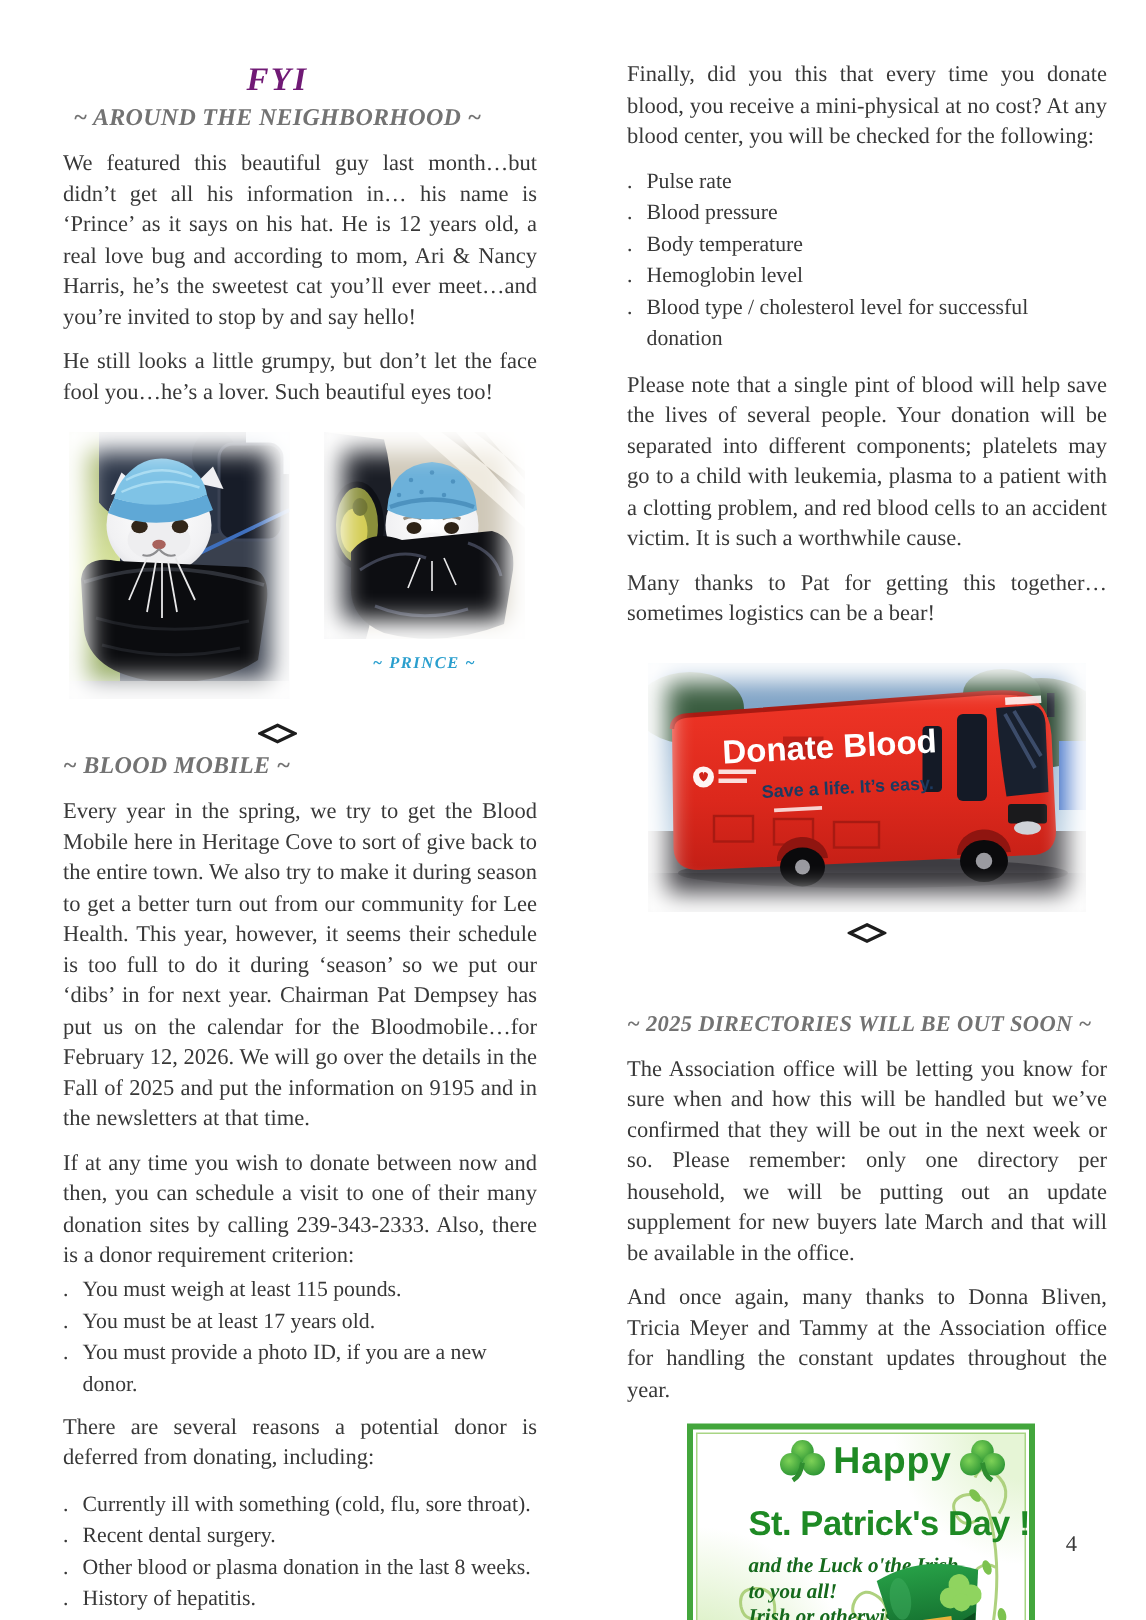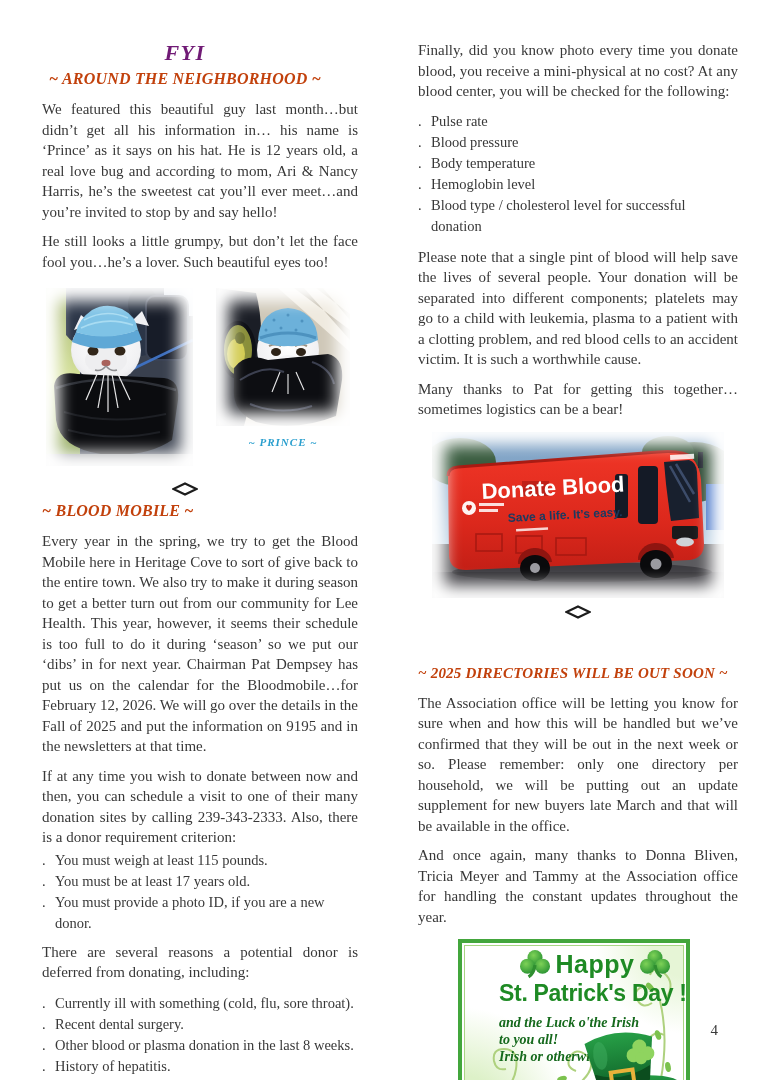--- a/index.html
+++ b/index.html
@@ -4,21 +4,21 @@
 <style>
   html,body{margin:0;padding:0;background:#ffffff;}
   .page{position:relative;width:764px;height:1080px;background:#fff;overflow:hidden;
         font-family:"Liberation Serif", serif;color:#383838;}
   .col{position:absolute;top:40px;}
   .col-left{left:42px;width:316px;}
   .col-right{left:418px;width:320px;}
   p.body{margin:0 0 9px 0;font-size:15px;line-height:20.5px;text-align:justify;}
   .fyi{text-align:center;font-size:22px;font-weight:bold;font-style:italic;
        color:#701a75;letter-spacing:1.5px;margin:0 30px 4px 0;}
-  .sec-heading{font-size:16px;font-weight:bold;font-style:italic;color:#c2410c;
+  .sec-heading{font-size:16px;font-weight:bold;font-style:italic;color:#737373;
        letter-spacing:.2px;margin-bottom:11px;}
   .sec-heading.small{font-size:15px;white-space:nowrap;margin-top:44px;}
   .center{text-align:center;margin-right:30px;}
   .bullets{font-size:14.5px;line-height:21px;margin:0 0 8px 0;}
   .bullets.gap-top{margin-top:2px;}
   .bullet{display:flex;}
   .bullet .dot{width:13px;flex:0 0 13px;}
   .diamond-row{text-align:center;height:16px;margin:0 30px 4px 0;}
   .photo-row{position:relative;height:192px;margin:2px 0 4px 0;}
   .photo{position:absolute;}
@@ -31,21 +31,21 @@
        border:4px solid #43a63c;
        box-shadow:inset 0 0 0 2px #ffffff, inset 0 0 0 3px #a8d584;
        background:
         radial-gradient(circle at 0% 100%, #ddf1c8 0 14%, rgba(221,241,200,0) 38%),
         radial-gradient(circle at 100% 0%, #e6f5d6 0 12%, rgba(230,245,214,0) 32%),
         #ffffff;}
   .stpat-content{position:absolute;left:20px;top:6px;width:192px;text-align:left;
        font-family:"Liberation Sans", sans-serif;padding-left:17px;}
   .stpat-greeting-row{display:flex;align-items:center;justify-content:center;gap:6px;}
   .stpat-greeting{font-size:25px;font-weight:bold;color:#1e8a24;letter-spacing:.5px;}
-  .stpat-title{font-size:23px;font-weight:bold;color:#1e8a24;letter-spacing:-.3px;margin-top:1px;}
+  .stpat-title{font-size:23px;font-weight:bold;color:#1e8a24;letter-spacing:-.3px;margin-top:13px;}
   .stpat-lines{margin-top:7px;font-family:"Liberation Serif", serif;font-style:italic;
        font-weight:bold;font-size:14px;line-height:17px;color:#15691c;}
   .page-number{position:absolute;right:46px;top:1022px;font-size:15px;color:#3a3a3a;}
   .vines{position:absolute;inset:0;pointer-events:none;}
 </style>
 </head>
 <body>
 
 <div class="page">
 
@@ -207,21 +207,21 @@
           <span>History of hepatitis.</span>
         </div>
       <div class="bullet">
           <span class="dot">.</span>
           <span>Positive HIV test.</span>
         </div>
     </div>
   </div>
 
   <div class="col col-right">
-    <p class="body">Finally, did you know photo every time you donate blood, you receive a mini-physical at no cost? At any blood center, you will be checked for the following:</p>
+    <p class="body">Finally, did you this that every time you donate blood, you receive a mini-physical at no cost? At any blood center, you will be checked for the following:</p>
 
     <div class="bullets gap-top" style="margin-bottom:10px">
       <div class="bullet">
           <span class="dot">.</span>
           <span>Pulse rate</span>
         </div>
       <div class="bullet">
           <span class="dot">.</span>
           <span>Blood pressure</span>
         </div>
@@ -233,21 +233,21 @@
           <span class="dot">.</span>
           <span>Hemoglobin level</span>
         </div>
       <div class="bullet">
           <span class="dot">.</span>
           <span>Blood type / cholesterol level for successful donation</span>
         </div>
     </div>
 
     <p class="body">Please note that a single pint of blood will help save the lives of several people. Your donation will be separated into different components; platelets may go to a child with leukemia, plasma to a patient with a clotting problem, and red blood cells to an accident victim.  It is such a worthwhile cause.</p>
-    <p class="body" style="margin-bottom:12px">Many thanks to Pat for getting this together…sometimes logistics can be a bear!</p>
+    <p class="body" style="margin-bottom:22px">Many thanks to Pat for getting this together…sometimes logistics can be a bear!</p>
 
     <div class="bus-photo">
       <svg width="292" height="166" viewBox="0 0 292 166">
         <defs>
           <linearGradient id="sky" x1="0" y1="0" x2="0" y2="1">
             <stop offset="0" stop-color="#6d95bd"></stop>
               <stop offset="1" stop-color="#b9cfe2"></stop>
           </linearGradient>
           <linearGradient id="busRed" x1="0" y1="0" x2="0" y2="1">
             <stop offset="0" stop-color="#ef3526"></stop>

